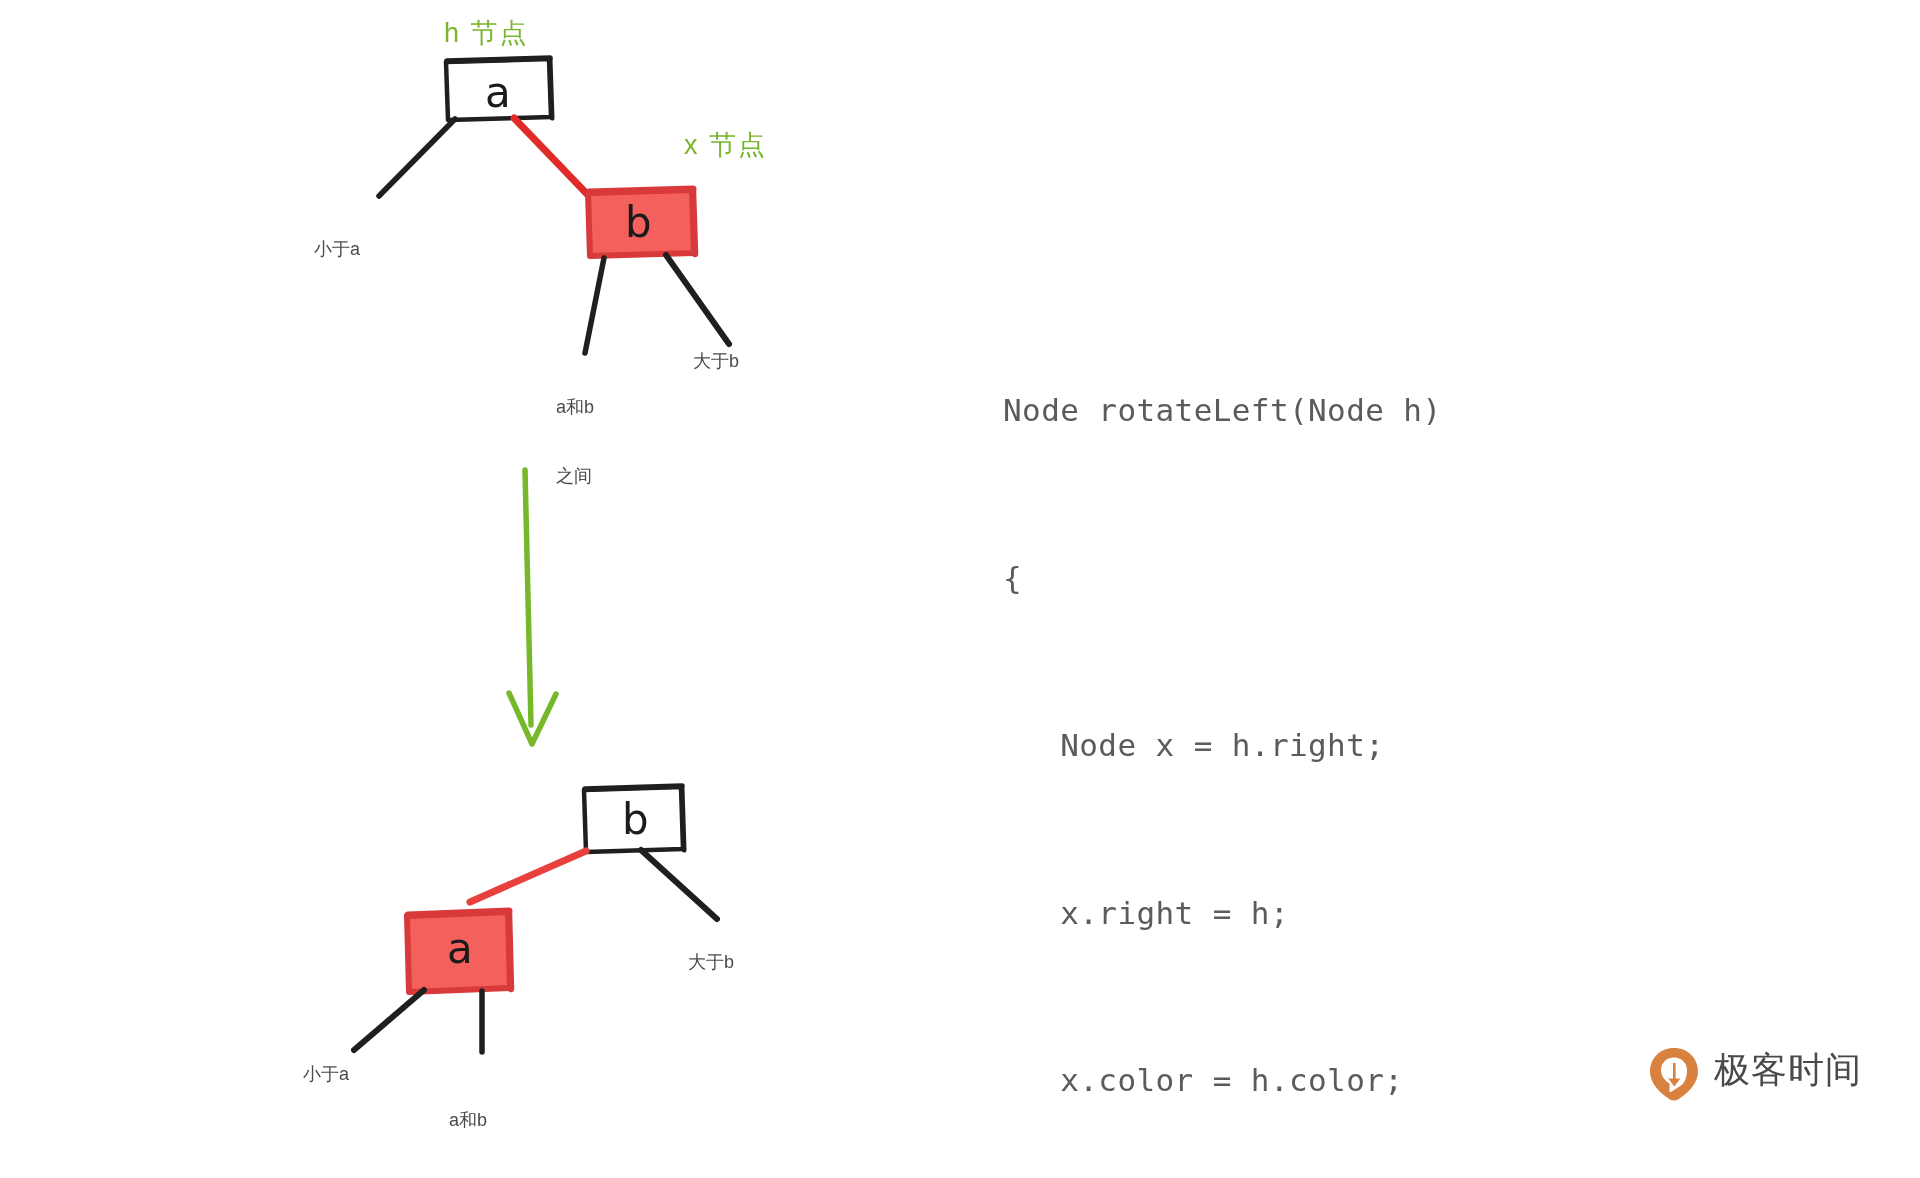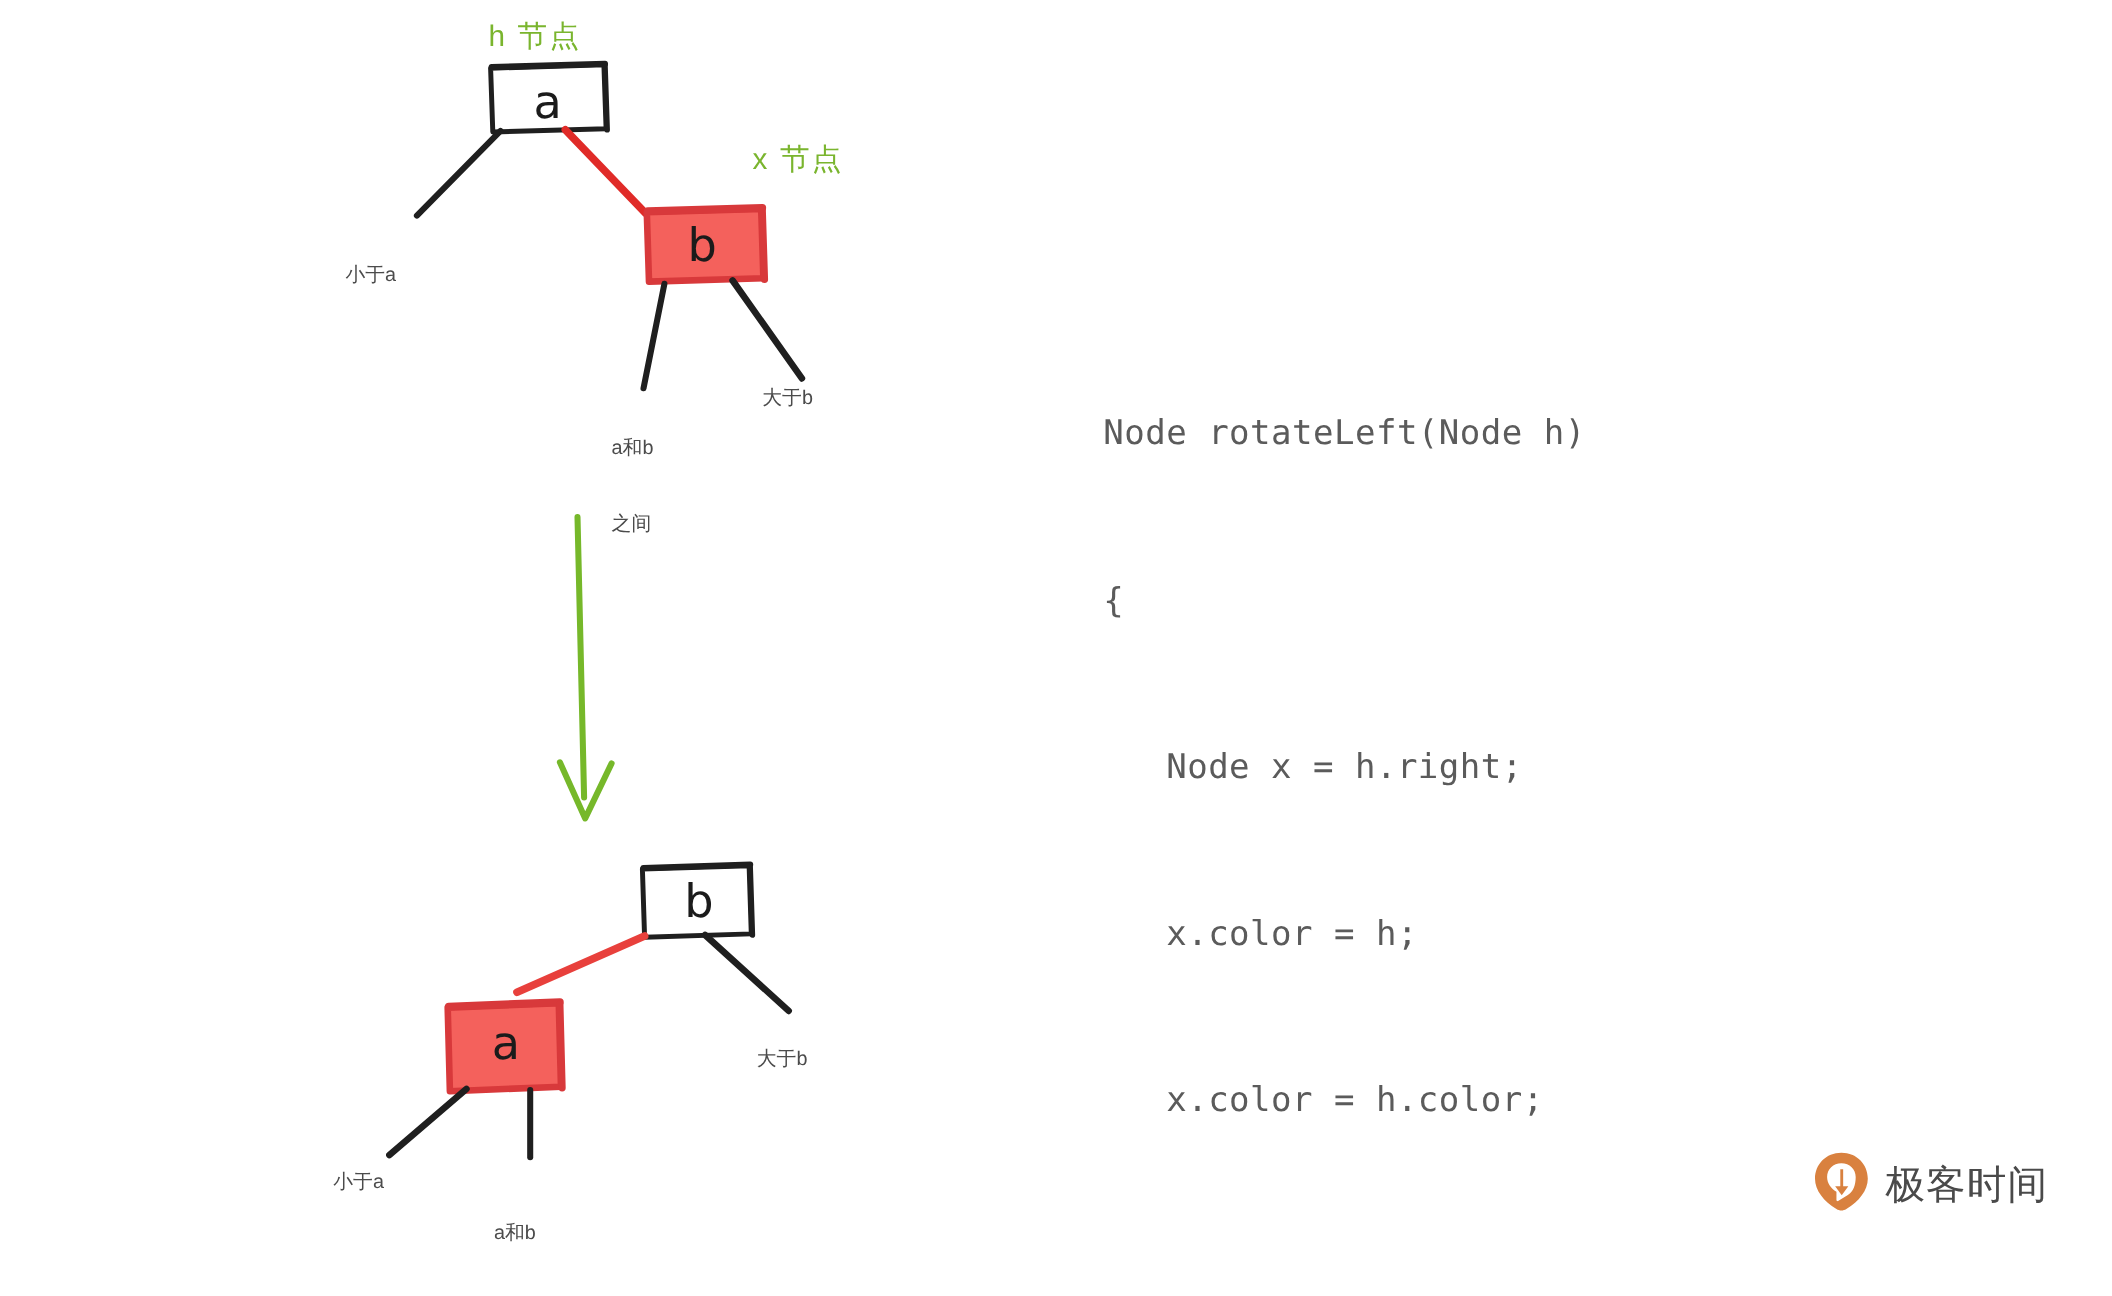--- a/index.html
+++ b/index.html
@@ -62,29 +62,30 @@
     font-family: "DejaVu Sans Mono", "Liberation Mono", monospace;
     font-size: 31px;
     line-height: 50.5px;
     color: #5b5b5b;
     white-space: pre;
     letter-spacing: 0.4px;
   }
   #code-block .code-line {
     white-space: pre;
     display: block;
+    margin-top: 16px;
   }
 
   
   #watermark {
     position: absolute;
     left: 1648px;
     top: 1046px;
     display: flex;
-    align-items: flex-end;
+    align-items: flex-start;
     gap: 14px;
   }
   #watermark .wm-text {
     font-size: 36px;
     color: #4a4a4a;
     font-family: "Liberation Sans", "DejaVu Sans", sans-serif;
     letter-spacing: 1px;
     white-space: pre;
   }
 </style>
@@ -169,21 +170,21 @@
     <div>a和b</div>
     
   </div>
 
   <div class="lbl lbl-note" style="left:688px; top:951px;">大于b</div>
 
   <div id="code-block">
     <span class="code-line">Node rotateLeft(Node h)</span>
     <span class="code-line">{</span>
     <span class="code-line">   Node x = h.right;</span>
-    <span class="code-line">   x.color = h;</span>
+    <span class="code-line">   x.right = h;</span>
     <span class="code-line">   x.color = h.color;</span>
     
     
     
     
     
     
   </div>
 
   <div id="watermark">

